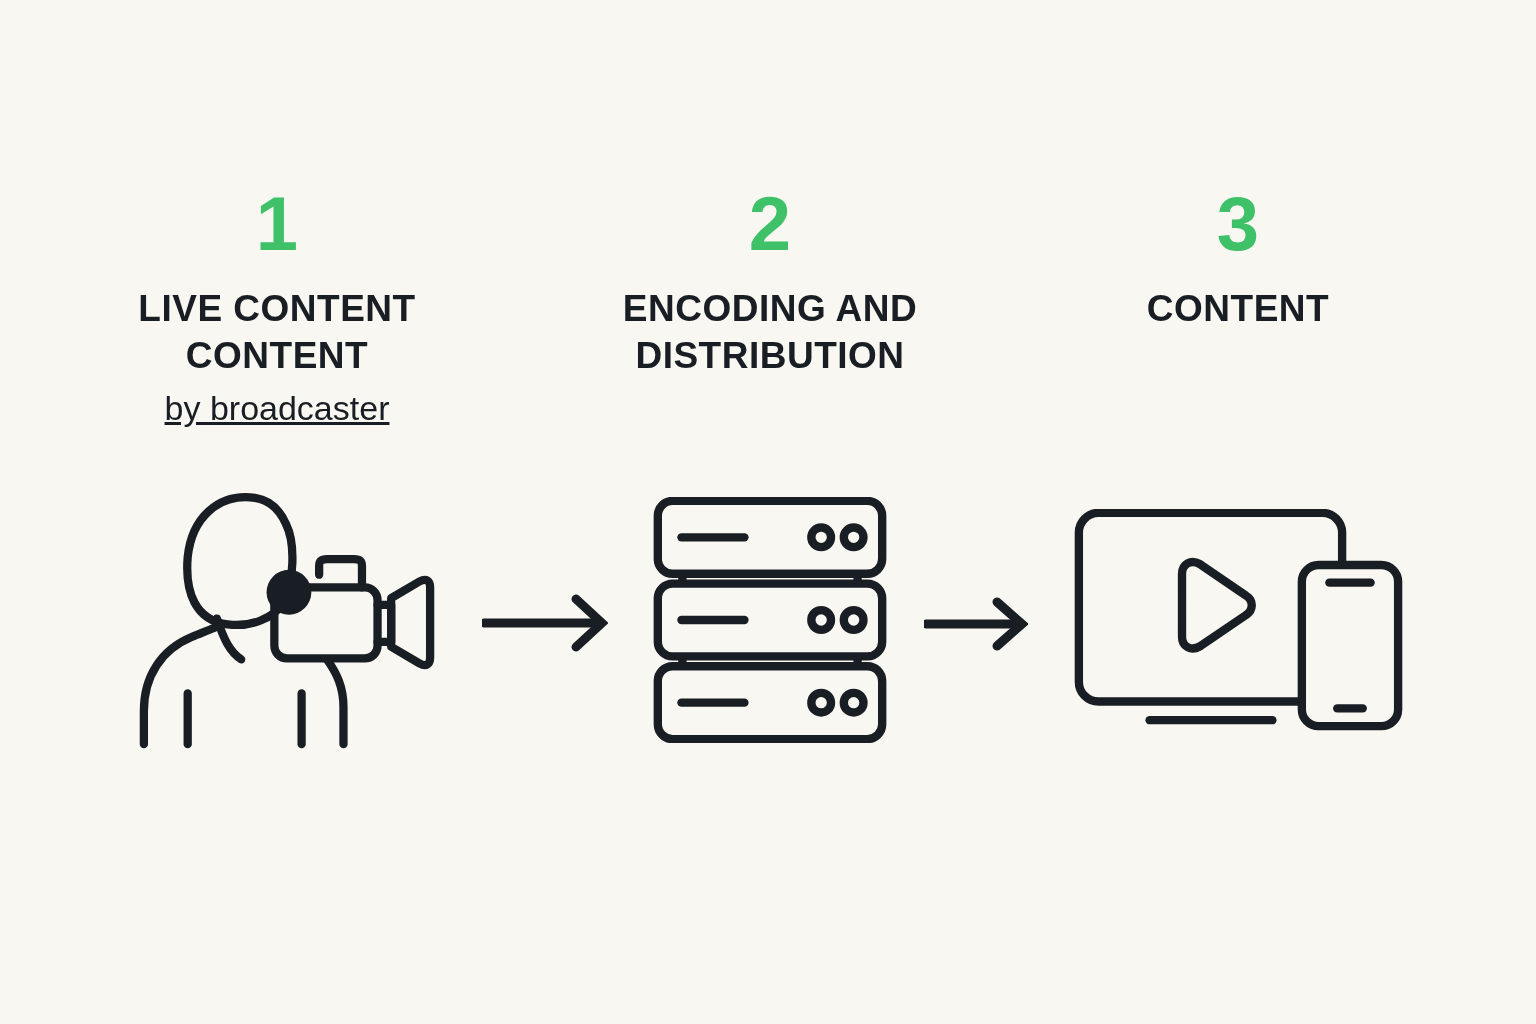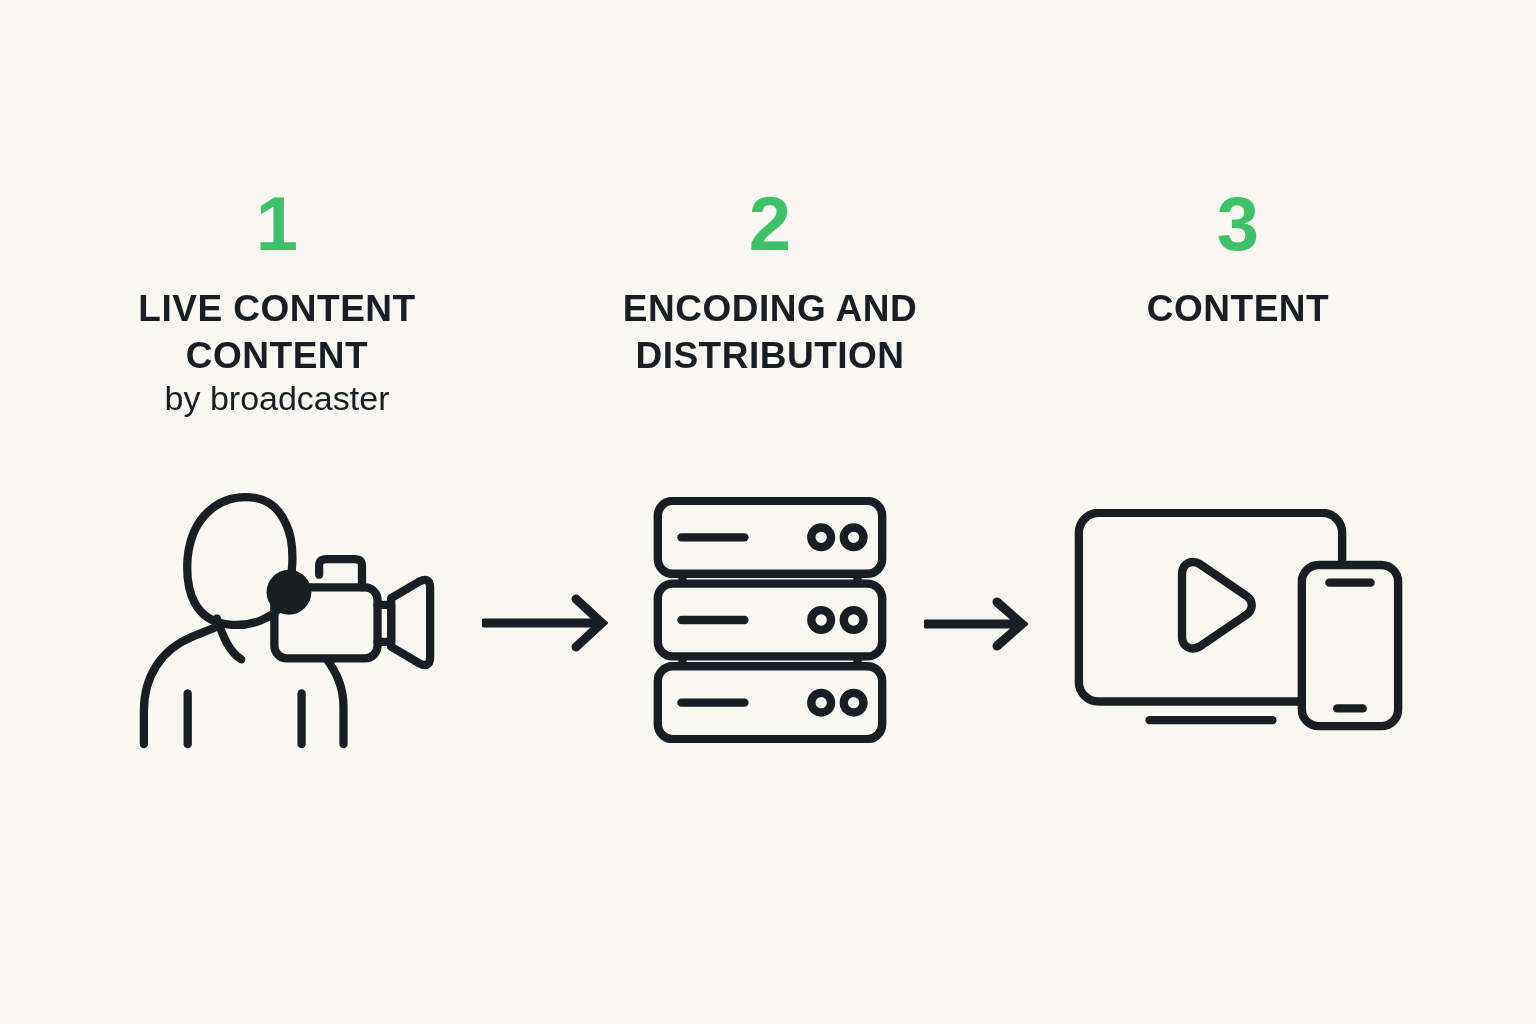--- a/index.html
+++ b/index.html
@@ -39,24 +39,25 @@
   .step-title {
     margin-top: 24px;
     font-size: 37px;
     font-weight: 700;
     line-height: 1.26;
     letter-spacing: 0.5px;
     color: var(--ink);
   }
   .title-line { display: block; }
   .step-subtitle {
-    margin-top: 0;
+    margin-top: 10px;
     font-size: 34px;
     font-weight: 400;
     color: var(--ink);
+    text-decoration: underline;
   }
   .step-icon {
     position: absolute;
     top: 488px;
     left: 0;
     right: 0;
     height: 264px;
     display: flex;
     align-items: center;
     justify-content: center;

